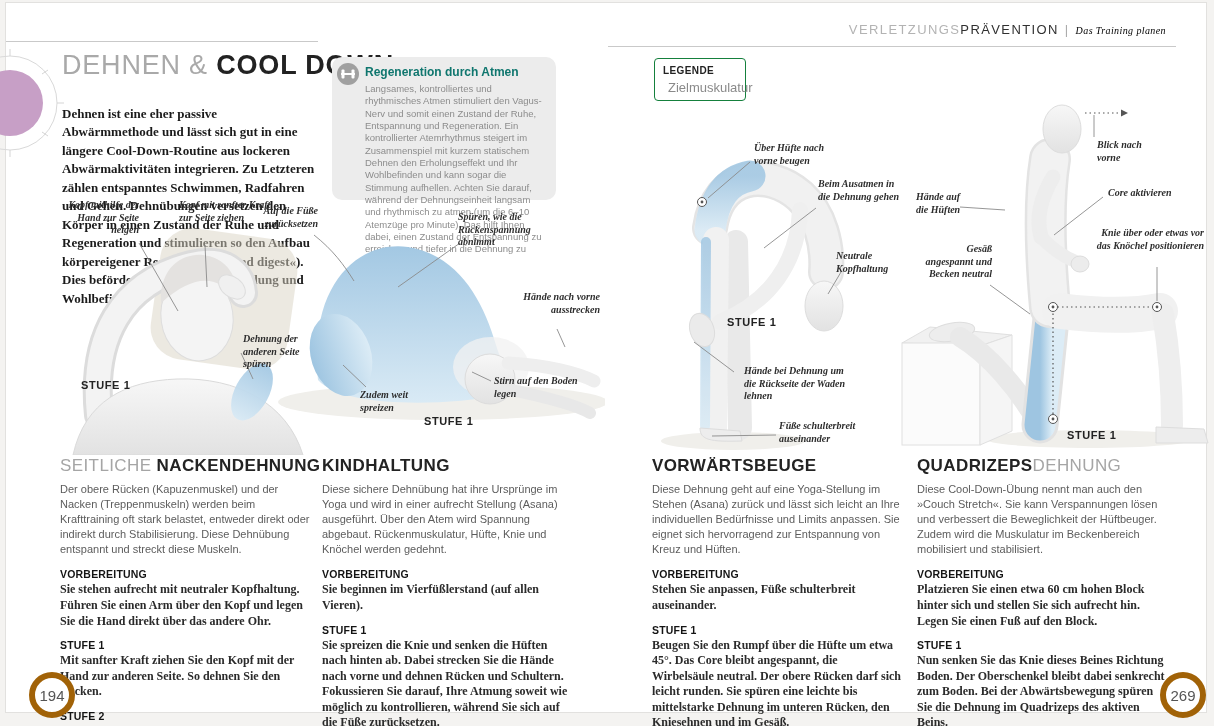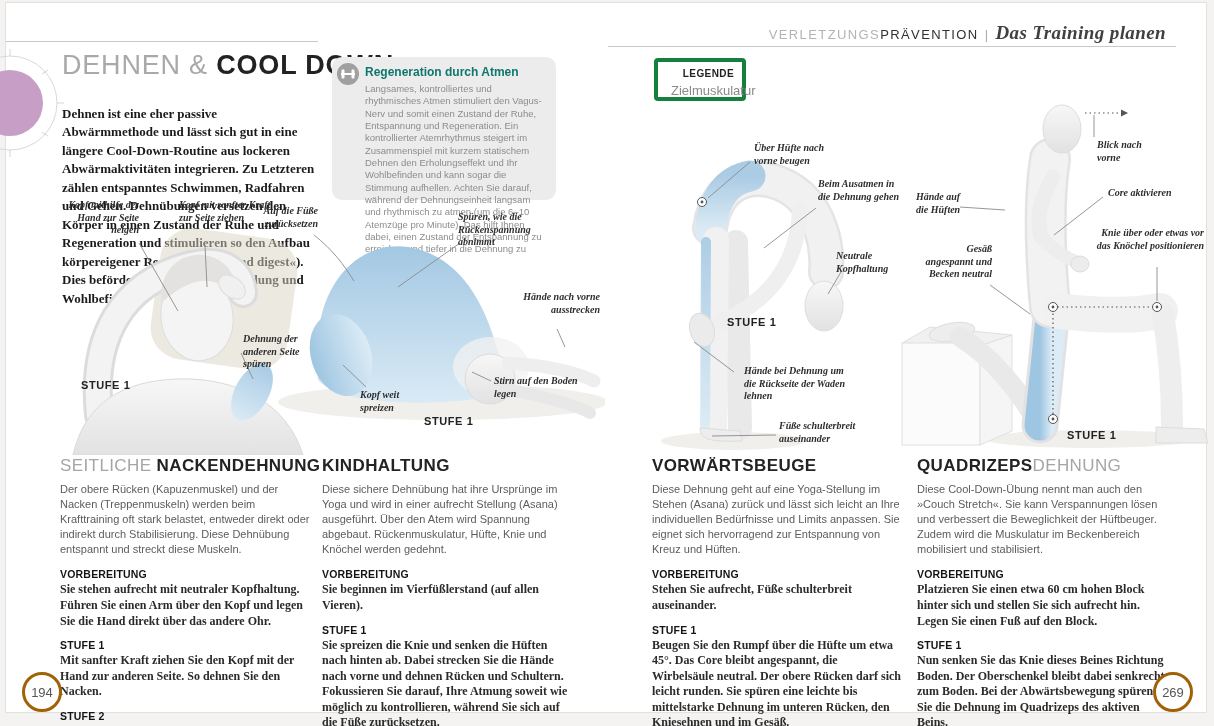--- a/index.html
+++ b/index.html
@@ -6,22 +6,22 @@
   .scan{position:relative;width:1214px;height:726px;background:#f4f3f1;overflow:hidden;
         font-family:"Liberation Sans",sans-serif;}
   .sheet{position:absolute;left:5px;top:2px;right:7px;bottom:13px;background:#fff;
          border:1px solid #e2e1df;}
 
   
   .hdr{position:absolute;top:22px;right:48px;font-size:13px;letter-spacing:1.4px;white-space:nowrap;}
   .hdr .lt{color:#b3b3b3;font-weight:400;}
   .hdr .bd{color:#303030;font-weight:400;}
   .hdr .dv{color:#aaa;margin:0 6px;font-weight:400;}
-  .hdr .ch{font-family:"Liberation Serif",serif;font-style:italic;font-weight:700;
-           color:#404040;font-size:19px;letter-spacing:.4px;}
+  .hdr .ch{font-family:"Liberation Serif",serif;font-style:italic;font-weight:400;
+           color:#000000;font-size:10px;letter-spacing:.4px;}
   .rule{position:absolute;height:1px;background:#c9c9c9;}
 
   
   .dial{position:absolute;left:0;top:30px;}
 
   
   .title{position:absolute;left:62px;top:50px;font-size:27px;letter-spacing:.8px;white-space:nowrap;}
   .title .lt{color:#a9a9a9;font-weight:400;}
   .title .bd{color:#222;font-weight:700;}
   .lead{position:absolute;left:62px;top:92px;width:254px;font-family:"Liberation Serif",serif;
@@ -29,21 +29,21 @@
 
   
   .ibox{position:absolute;left:332px;top:57px;width:224px;height:143px;background:#ececec;border-radius:10px;}
   .ibox .icn{position:absolute;left:5px;top:6px;width:22px;height:22px;border-radius:50%;background:#a0a0a0;}
   .ibox h3{position:absolute;left:33px;top:8px;margin:0;font-size:12px;color:#0f766e;font-weight:700;}
   .ibox p{position:absolute;left:33px;top:26px;right:10px;margin:0;font-size:9.5px;
           line-height:1.3;color:#8c8c8c;}
 
   
   .leg{position:absolute;left:654px;top:58px;width:92px;height:43px;background:#fff;
-       border:4px solid #15803d;border-radius:4px;box-sizing:border-box;padding:6px 8px;text-align:right;}
+       border:1px solid #15803d;border-radius:4px;box-sizing:border-box;padding:6px 8px;}
   .leg .t{font-size:10px;font-weight:700;color:#222;letter-spacing:.4px;}
   .leg .row{display:flex;align-items:center;margin-top:4px;}
   .leg .dot{width:11px;height:11px;border-radius:50%;margin-right:5px;}
   .leg .lb{font-size:13px;color:#8a8a8a;}
 
   
   .fig{position:absolute;}
   .fig svg{position:absolute;left:0;top:0;}
   .ann{position:absolute;font-family:"Liberation Serif",serif;font-style:italic;font-weight:700;
        font-size:10px;line-height:1.25;color:#2d2d2d;}
@@ -53,22 +53,22 @@
   
   .col{position:absolute;top:456px;}
   .col h2{margin:0 0 6px 0;font-size:17px;letter-spacing:.4px;font-weight:700;color:#232323;white-space:nowrap;}
   .col h2 .lt{color:#a5a5a5;font-weight:400;}
   .col .sintro{font-size:11px;line-height:1.37;color:#5c5c5c;margin:0 0 11px 0;}
   .col h4{margin:10px 0 2px 0;font-size:10.5px;font-weight:700;color:#141414;letter-spacing:.2px;}
   .col .step{margin:0;font-family:"Liberation Serif",serif;font-weight:700;font-size:12px;
              line-height:1.3;color:#2b2b2b;}
 
   
-  .pnum{position:absolute;width:34px;height:34px;border:3px solid #a16207;border-radius:50%;
-        display:flex;align-items:center;justify-content:center;font-size:13px;color:#555;background:#fff;}
+  .pnum{position:absolute;width:34px;height:34px;border:6px solid #a16207;border-radius:50%;
+        display:flex;align-items:center;justify-content:center;font-size:15px;color:#555;background:#fff;margin-left:7px;}
 </style>
 </head>
 <body>
 
 <div class="scan">
   <div class="sheet"></div>
 
   <svg width="0" height="0" style="position:absolute">
     <defs>
       <linearGradient id="g-body" x1="0" y1="0" x2="0" y2="1">
@@ -166,21 +166,21 @@
         <path d="M212,48 L150,92"></path>
         <path d="M309,134 L317,152"></path>
         <path d="M243,186 L224,177"></path>
         <path d="M118,192 L95,170"></path>
       </g>
     </svg>
     <div class="ann ra" style="left:0px;top:10px;width:70px">Auf die Füße zurücksetzen</div>
     <div class="ann" style="left:210px;top:16px;width:95px">Spüren, wie die Rückenspannung abnimmt</div>
     <div class="ann ra" style="left:262px;top:96px;width:90px">Hände nach vorne ausstrecken</div>
     <div class="ann" style="left:246px;top:180px;width:88px">Stirn auf den Boden legen</div>
-    <div class="ann" style="left:112px;top:194px;width:62px">Kopf weit spreizen</div>
+    <div class="ann" style="left:112px;top:194px;width:62px">Zudem weit spreizen</div>
     <div class="stage" style="left:176px;top:220px">STUFE 1</div>
   </div>
 
   <div class="fig" style="left:648px;top:110px;width:252px;height:345px">
     <svg width="252" height="345" viewBox="0 0 252 345">
       <ellipse cx="85" cy="331" rx="72" ry="9" fill="#f0efeb"></ellipse>
       <path d="M62,118 C70,62 120,58 152,86 C172,104 180,135 178,162" fill="none" stroke="#e4e4e4" stroke-width="36" stroke-linecap="round"></path>
       <path d="M62,118 C70,62 120,58 152,86 C172,104 180,135 178,162" fill="none" stroke="#f1f1f1" stroke-width="31" stroke-linecap="round"></path>
       <path d="M62,120 C66,87 80,70 102,66" fill="none" stroke="url(#g-blue)" stroke-width="31" stroke-linecap="round" opacity="0.9"></path>
       <path d="M88,132 L92,318" stroke="#e9e9e9" stroke-width="24" stroke-linecap="round"></path>
@@ -275,21 +275,21 @@
     <p class="step">Sie beginnen im Vierfüßlerstand (auf allen Vieren).</p>
     <h4>STUFE 1</h4>
     <p class="step">Sie spreizen die Knie und senken die Hüften nach hinten ab. Dabei strecken Sie die Hände nach vorne und dehnen Rücken und Schultern. Fokussieren Sie darauf, Ihre Atmung soweit wie möglich zu kontrollieren, während Sie sich auf die Füße zurücksetzen.</p>
 
   </div>
 
   <div class="col" style="left:652px;width:250px">
     <h2><span class="lt"></span><span>VORWÄRTSBEUGE</span><span class="lt"></span></h2>
     <p class="sintro">Diese Dehnung geht auf eine Yoga-Stellung im Stehen (Asana) zurück und lässt sich leicht an Ihre individuellen Bedürfnisse und Limits anpassen. Sie eignet sich hervorragend zur Entspannung von Kreuz und Hüften.</p>
     <h4>VORBEREITUNG</h4>
-    <p class="step">Stehen Sie aufrecht, Füße schulterbreit auseinander.</p>
+    <p class="step">Stehen Sie anpassen, Füße schulterbreit auseinander.</p>
     <h4>STUFE 1</h4>
     <p class="step">Beugen Sie den Rumpf über die Hüfte um etwa 45°. Das Core bleibt angespannt, die Wirbelsäule neutral. Der obere Rücken darf sich leicht runden. Sie spüren eine leichte bis mittelstarke Dehnung im unteren Rücken, den Kniesehnen und im Gesäß.</p>
 
   </div>
 
   <div class="col" style="left:917px;width:250px">
     <h2><span class="lt"></span><span>QUADRIZEPS</span><span class="lt">DEHNUNG</span></h2>
     <p class="sintro">Diese Cool-Down-Übung nennt man auch den »Couch Stretch«. Sie kann Verspannungen lösen und verbessert die Beweglichkeit der Hüftbeuger. Zudem wird die Muskulatur im Beckenbereich mobilisiert und stabilisiert.</p>
     <h4>VORBEREITUNG</h4>
     <p class="step">Platzieren Sie einen etwa 60 cm hohen Block hinter sich und stellen Sie sich aufrecht hin. Legen Sie einen Fuß auf den Block.</p>

